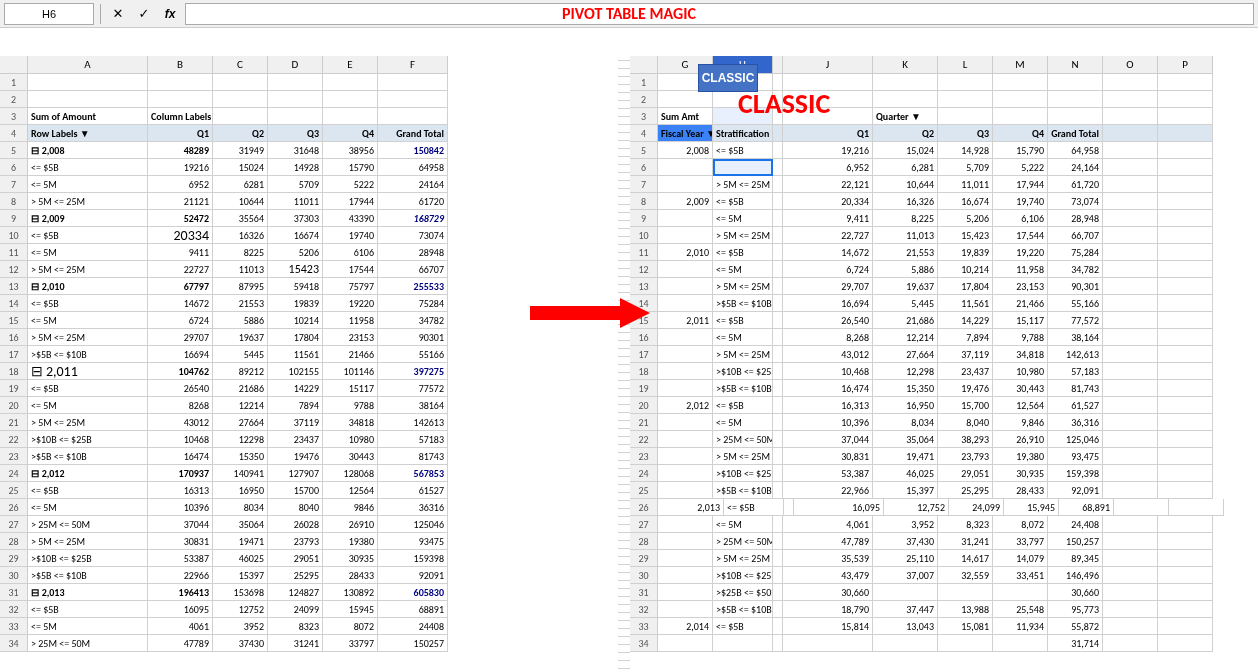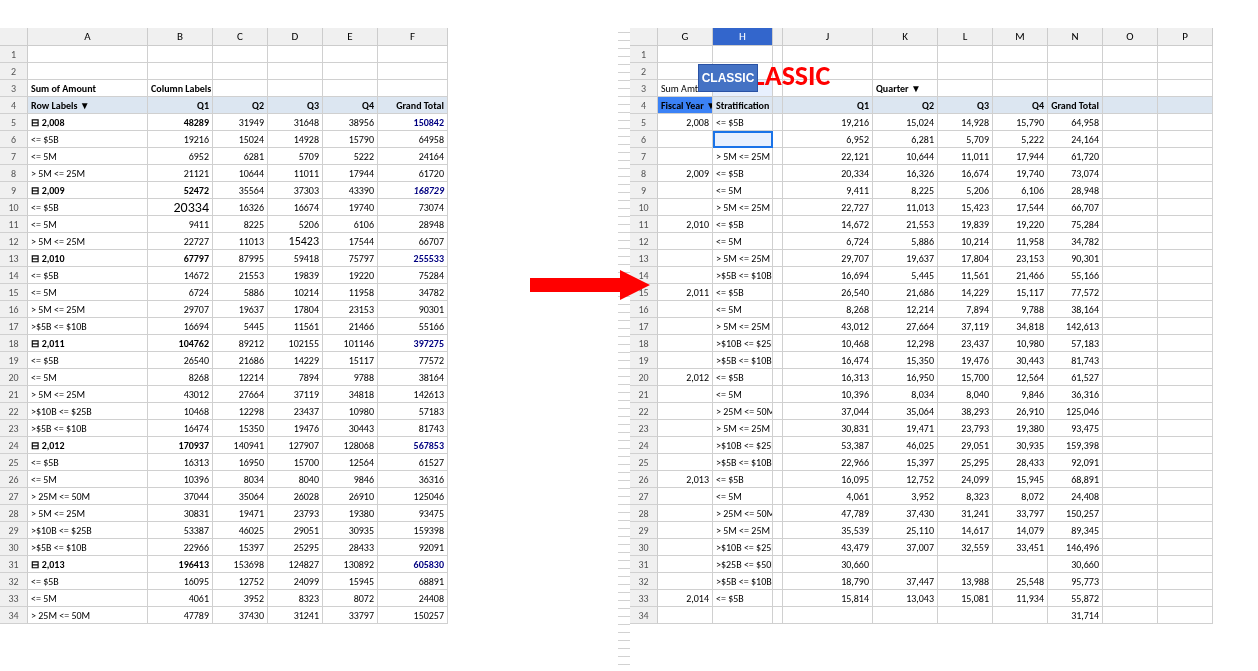--- a/index.html
+++ b/index.html
@@ -10,20 +10,31 @@
     .name-box { width: 90px; height: 22px; border: 1px solid #aaa; padding: 2px 4px; font-size: 11px; text-align: center; }
     .divider-v { width: 1px; height: 20px; background: #aaa; margin: 0 2px; }
     .formula-btn { width: 22px; height: 22px; border: 1px solid transparent; background: transparent; cursor: pointer; font-size: 13px; display: flex; align-items: center; justify-content: center; }
     .formula-bar { flex: 1; height: 22px; border: 1px solid #aaa; padding: 2px 4px; font-size: 11px; }
   </style>
 </head>
 <body>
 
 <div style="position:relative; width:1258px; height:671px; overflow:hidden; background:#fff;">
 
+  <div class="top-bar">
+    <input class="name-box" value="H6" readonly="" style="">
+    <div class="divider-v"></div>
+    <button class="formula-btn">✕</button>
+    <button class="formula-btn">✓</button>
+    <button class="formula-btn" style="font-style:italic; font-weight:bold; font-size:12px;">fx</button>
+    <input class="formula-bar" value="" style="">
+    <div style="position:absolute; left:0; right:0; text-align:center; pointer-events:none;">
+      <span style="font-size:16px; font-weight:bold; color:red;">PIVOT TABLE MAGIC</span>
+    </div>
+  </div>
 
   <div style="position:relative; top:28px; left:0; right:0; bottom:0; height:643px;">
 
 
     <div style="position:absolute; left:738px; top:30px; font-size:28px; font-weight:bold; color:red; z-index:10; pointer-events:none;">CLASSIC</div>
 
     <div style="position:absolute; left:530px; top:242px; z-index:10; pointer-events:none;">
       <svg width="120" height="30" viewBox="0 0 120 30">
         <polygon points="0,8 90,8 90,0 120,15 90,30 90,22 0,22" fill="red"></polygon>
       </svg>
@@ -193,21 +204,21 @@
             <div style="width: 28px; height: 17px; background: rgb(240, 240, 240); border-right: 1px solid rgb(204, 204, 204); border-bottom: 1px solid rgb(208, 208, 208); font-size: 10px; display: flex; align-items: center; justify-content: center; flex-shrink: 0; color: rgb(85, 85, 85);">17</div>
             <div style="width: 120px; height: 17px; border-right: 1px solid rgb(208, 208, 208); border-bottom: 1px solid rgb(208, 208, 208); padding: 0px 3px; font-size: 10px; display: flex; align-items: center; flex-shrink: 0; overflow: hidden; white-space: nowrap; box-sizing: border-box;">   &gt;$5B &lt;= $10B</div>
             <div style="width: 65px; height: 17px; border-right: 1px solid rgb(208, 208, 208); border-bottom: 1px solid rgb(208, 208, 208); padding: 0px 3px; font-size: 10px; display: flex; align-items: center; flex-shrink: 0; overflow: hidden; white-space: nowrap; box-sizing: border-box; justify-content: flex-end;">16694</div>
             <div style="width: 55px; height: 17px; border-right: 1px solid rgb(208, 208, 208); border-bottom: 1px solid rgb(208, 208, 208); padding: 0px 3px; font-size: 10px; display: flex; align-items: center; flex-shrink: 0; overflow: hidden; white-space: nowrap; box-sizing: border-box; justify-content: flex-end;">5445</div>
             <div style="width: 55px; height: 17px; border-right: 1px solid rgb(208, 208, 208); border-bottom: 1px solid rgb(208, 208, 208); padding: 0px 3px; font-size: 10px; display: flex; align-items: center; flex-shrink: 0; overflow: hidden; white-space: nowrap; box-sizing: border-box; justify-content: flex-end;">11561</div>
             <div style="width: 55px; height: 17px; border-right: 1px solid rgb(208, 208, 208); border-bottom: 1px solid rgb(208, 208, 208); padding: 0px 3px; font-size: 10px; display: flex; align-items: center; flex-shrink: 0; overflow: hidden; white-space: nowrap; box-sizing: border-box; justify-content: flex-end;">21466</div>
             <div style="width: 70px; height: 17px; border-right: 1px solid rgb(208, 208, 208); border-bottom: 1px solid rgb(208, 208, 208); padding: 0px 3px; font-size: 10px; display: flex; align-items: center; flex-shrink: 0; overflow: hidden; white-space: nowrap; box-sizing: border-box; justify-content: flex-end;">55166</div>
           </div>
           <div style="display: flex; height: 17px;">
             <div style="width: 28px; height: 17px; background: rgb(240, 240, 240); border-right: 1px solid rgb(204, 204, 204); border-bottom: 1px solid rgb(208, 208, 208); font-size: 10px; display: flex; align-items: center; justify-content: center; flex-shrink: 0; color: rgb(85, 85, 85);">18</div>
-            <div style="width: 120px; height: 17px; border-right: 1px solid rgb(208, 208, 208); border-bottom: 1px solid rgb(208, 208, 208); padding: 0px 3px; font-size: 10px; display: flex; align-items: center; flex-shrink: 0; overflow: hidden; white-space: nowrap; box-sizing: border-box; font-weight: bold;">⊟  2,011</div>
+            <div style="width: 120px; height: 17px; border-right: 1px solid rgb(208, 208, 208); border-bottom: 1px solid rgb(208, 208, 208); padding: 0px 3px; font-size: 14px; display: flex; align-items: center; flex-shrink: 0; overflow: hidden; white-space: nowrap; box-sizing: border-box; font-weight: normal;">⊟  2,011</div>
             <div style="width: 65px; height: 17px; border-right: 1px solid rgb(208, 208, 208); border-bottom: 1px solid rgb(208, 208, 208); padding: 0px 3px; font-size: 10px; display: flex; align-items: center; flex-shrink: 0; overflow: hidden; white-space: nowrap; box-sizing: border-box; justify-content: flex-end; font-weight: bold;">104762</div>
             <div style="width: 55px; height: 17px; border-right: 1px solid rgb(208, 208, 208); border-bottom: 1px solid rgb(208, 208, 208); padding: 0px 3px; font-size: 10px; display: flex; align-items: center; flex-shrink: 0; overflow: hidden; white-space: nowrap; box-sizing: border-box; justify-content: flex-end;">89212</div>
             <div style="width: 55px; height: 17px; border-right: 1px solid rgb(208, 208, 208); border-bottom: 1px solid rgb(208, 208, 208); padding: 0px 3px; font-size: 10px; display: flex; align-items: center; flex-shrink: 0; overflow: hidden; white-space: nowrap; box-sizing: border-box; justify-content: flex-end;">102155</div>
             <div style="width: 55px; height: 17px; border-right: 1px solid rgb(208, 208, 208); border-bottom: 1px solid rgb(208, 208, 208); padding: 0px 3px; font-size: 10px; display: flex; align-items: center; flex-shrink: 0; overflow: hidden; white-space: nowrap; box-sizing: border-box; justify-content: flex-end;">101146</div>
             <div style="width: 70px; height: 17px; border-right: 1px solid rgb(208, 208, 208); border-bottom: 1px solid rgb(208, 208, 208); padding: 0px 3px; font-size: 10px; display: flex; align-items: center; flex-shrink: 0; overflow: hidden; white-space: nowrap; box-sizing: border-box; justify-content: flex-end; font-weight: bold; color: navy;">397275</div>
           </div>
           <div style="display: flex; height: 17px;">
             <div style="width: 28px; height: 17px; background: rgb(240, 240, 240); border-right: 1px solid rgb(204, 204, 204); border-bottom: 1px solid rgb(208, 208, 208); font-size: 10px; display: flex; align-items: center; justify-content: center; flex-shrink: 0; color: rgb(85, 85, 85);">19</div>
             <div style="width: 120px; height: 17px; border-right: 1px solid rgb(208, 208, 208); border-bottom: 1px solid rgb(208, 208, 208); padding: 0px 3px; font-size: 10px; display: flex; align-items: center; flex-shrink: 0; overflow: hidden; white-space: nowrap; box-sizing: border-box;">   &lt;= $5B</div>
             <div style="width: 65px; height: 17px; border-right: 1px solid rgb(208, 208, 208); border-bottom: 1px solid rgb(208, 208, 208); padding: 0px 3px; font-size: 10px; display: flex; align-items: center; flex-shrink: 0; overflow: hidden; white-space: nowrap; box-sizing: border-box; justify-content: flex-end;">26540</div>
@@ -391,21 +402,21 @@
             <div style="width: 90px; height: 17px; border-right: 1px solid rgb(208, 208, 208); border-bottom: 1px solid rgb(208, 208, 208); padding: 0px 3px; font-size: 10px; display: flex; align-items: center; flex-shrink: 0; overflow: hidden; white-space: nowrap; box-sizing: border-box;"></div>
             <div style="width: 65px; height: 17px; border-right: 1px solid rgb(208, 208, 208); border-bottom: 1px solid rgb(208, 208, 208); padding: 0px 3px; font-size: 10px; display: flex; align-items: center; flex-shrink: 0; overflow: hidden; white-space: nowrap; box-sizing: border-box;"></div>
             <div style="width: 55px; height: 17px; border-right: 1px solid rgb(208, 208, 208); border-bottom: 1px solid rgb(208, 208, 208); padding: 0px 3px; font-size: 10px; display: flex; align-items: center; flex-shrink: 0; overflow: hidden; white-space: nowrap; box-sizing: border-box;"></div>
             <div style="width: 55px; height: 17px; border-right: 1px solid rgb(208, 208, 208); border-bottom: 1px solid rgb(208, 208, 208); padding: 0px 3px; font-size: 10px; display: flex; align-items: center; flex-shrink: 0; overflow: hidden; white-space: nowrap; box-sizing: border-box;"></div>
             <div style="width: 55px; height: 17px; border-right: 1px solid rgb(208, 208, 208); border-bottom: 1px solid rgb(208, 208, 208); padding: 0px 3px; font-size: 10px; display: flex; align-items: center; flex-shrink: 0; overflow: hidden; white-space: nowrap; box-sizing: border-box;"></div>
             <div style="width: 55px; height: 17px; border-right: 1px solid rgb(208, 208, 208); border-bottom: 1px solid rgb(208, 208, 208); padding: 0px 3px; font-size: 10px; display: flex; align-items: center; flex-shrink: 0; overflow: hidden; white-space: nowrap; box-sizing: border-box;"></div>
             <div style="width: 55px; height: 17px; border-right: 1px solid rgb(208, 208, 208); border-bottom: 1px solid rgb(208, 208, 208); padding: 0px 3px; font-size: 10px; display: flex; align-items: center; flex-shrink: 0; overflow: hidden; white-space: nowrap; box-sizing: border-box;"></div>
           </div>
           <div style="display: flex; height: 17px;">
             <div style="width: 28px; height: 17px; background: rgb(240, 240, 240); border-right: 1px solid rgb(204, 204, 204); border-bottom: 1px solid rgb(208, 208, 208); font-size: 10px; display: flex; align-items: center; justify-content: center; flex-shrink: 0; color: rgb(85, 85, 85);">3</div>
-            <div style="width: 55px; height: 17px; border-right: 1px solid rgb(208, 208, 208); border-bottom: 1px solid rgb(208, 208, 208); padding: 0px 3px; font-size: 10px; display: flex; align-items: center; flex-shrink: 0; overflow: hidden; white-space: nowrap; box-sizing: border-box; font-weight: normal;">Sum Amt</div>
+            <div style="width: 55px; height: 17px; border-right: 1px solid rgb(208, 208, 208); border-bottom: 1px solid rgb(208, 208, 208); padding: 0px 3px; font-size: 10px; display: flex; align-items: center; flex-shrink: 0; overflow: hidden; white-space: nowrap; box-sizing: border-box; font-weight: bold;">Sum Amt</div>
             <div style="width: 60px; height: 17px; border-right: 1px solid rgb(208, 208, 208); border-bottom: 1px solid rgb(208, 208, 208); padding: 0px 3px; font-size: 10px; display: flex; align-items: center; flex-shrink: 0; overflow: hidden; white-space: nowrap; box-sizing: border-box; background: rgb(232, 240, 254);"></div>
             <div style="width: 10px; height: 17px; border-right: 1px solid rgb(208, 208, 208); border-bottom: 1px solid rgb(208, 208, 208); padding: 0px 3px; font-size: 10px; display: flex; align-items: center; flex-shrink: 0; overflow: hidden; white-space: nowrap; box-sizing: border-box;"></div>
             <div style="width: 90px; height: 17px; border-right: 1px solid rgb(208, 208, 208); border-bottom: 1px solid rgb(208, 208, 208); padding: 0px 3px; font-size: 10px; display: flex; align-items: center; flex-shrink: 0; overflow: hidden; white-space: nowrap; box-sizing: border-box;"></div>
             <div style="width: 65px; height: 17px; border-right: 1px solid rgb(208, 208, 208); border-bottom: 1px solid rgb(208, 208, 208); padding: 0px 3px; font-size: 10px; display: flex; align-items: center; flex-shrink: 0; overflow: hidden; white-space: nowrap; box-sizing: border-box; font-weight: bold;">Quarter ▼</div>
             <div style="width: 55px; height: 17px; border-right: 1px solid rgb(208, 208, 208); border-bottom: 1px solid rgb(208, 208, 208); padding: 0px 3px; font-size: 10px; display: flex; align-items: center; flex-shrink: 0; overflow: hidden; white-space: nowrap; box-sizing: border-box;"></div>
             <div style="width: 55px; height: 17px; border-right: 1px solid rgb(208, 208, 208); border-bottom: 1px solid rgb(208, 208, 208); padding: 0px 3px; font-size: 10px; display: flex; align-items: center; flex-shrink: 0; overflow: hidden; white-space: nowrap; box-sizing: border-box;"></div>
             <div style="width: 55px; height: 17px; border-right: 1px solid rgb(208, 208, 208); border-bottom: 1px solid rgb(208, 208, 208); padding: 0px 3px; font-size: 10px; display: flex; align-items: center; flex-shrink: 0; overflow: hidden; white-space: nowrap; box-sizing: border-box;"></div>
             <div style="width: 55px; height: 17px; border-right: 1px solid rgb(208, 208, 208); border-bottom: 1px solid rgb(208, 208, 208); padding: 0px 3px; font-size: 10px; display: flex; align-items: center; flex-shrink: 0; overflow: hidden; white-space: nowrap; box-sizing: border-box;"></div>
             <div style="width: 55px; height: 17px; border-right: 1px solid rgb(208, 208, 208); border-bottom: 1px solid rgb(208, 208, 208); padding: 0px 3px; font-size: 10px; display: flex; align-items: center; flex-shrink: 0; overflow: hidden; white-space: nowrap; box-sizing: border-box;"></div>
           </div>
@@ -692,21 +703,21 @@
             <div style="width: 90px; height: 17px; border-right: 1px solid rgb(208, 208, 208); border-bottom: 1px solid rgb(208, 208, 208); padding: 0px 3px; font-size: 10px; display: flex; align-items: center; flex-shrink: 0; overflow: hidden; white-space: nowrap; box-sizing: border-box; justify-content: flex-end;">22,966</div>
             <div style="width: 65px; height: 17px; border-right: 1px solid rgb(208, 208, 208); border-bottom: 1px solid rgb(208, 208, 208); padding: 0px 3px; font-size: 10px; display: flex; align-items: center; flex-shrink: 0; overflow: hidden; white-space: nowrap; box-sizing: border-box; justify-content: flex-end;">15,397</div>
             <div style="width: 55px; height: 17px; border-right: 1px solid rgb(208, 208, 208); border-bottom: 1px solid rgb(208, 208, 208); padding: 0px 3px; font-size: 10px; display: flex; align-items: center; flex-shrink: 0; overflow: hidden; white-space: nowrap; box-sizing: border-box; justify-content: flex-end;">25,295</div>
             <div style="width: 55px; height: 17px; border-right: 1px solid rgb(208, 208, 208); border-bottom: 1px solid rgb(208, 208, 208); padding: 0px 3px; font-size: 10px; display: flex; align-items: center; flex-shrink: 0; overflow: hidden; white-space: nowrap; box-sizing: border-box; justify-content: flex-end;">28,433</div>
             <div style="width: 55px; height: 17px; border-right: 1px solid rgb(208, 208, 208); border-bottom: 1px solid rgb(208, 208, 208); padding: 0px 3px; font-size: 10px; display: flex; align-items: center; flex-shrink: 0; overflow: hidden; white-space: nowrap; box-sizing: border-box; justify-content: flex-end;">92,091</div>
             <div style="width: 55px; height: 17px; border-right: 1px solid rgb(208, 208, 208); border-bottom: 1px solid rgb(208, 208, 208); padding: 0px 3px; font-size: 10px; display: flex; align-items: center; flex-shrink: 0; overflow: hidden; white-space: nowrap; box-sizing: border-box;"></div>
             <div style="width: 55px; height: 17px; border-right: 1px solid rgb(208, 208, 208); border-bottom: 1px solid rgb(208, 208, 208); padding: 0px 3px; font-size: 10px; display: flex; align-items: center; flex-shrink: 0; overflow: hidden; white-space: nowrap; box-sizing: border-box;"></div>
           </div>
           <div style="display: flex; height: 17px;">
             <div style="width: 28px; height: 17px; background: rgb(240, 240, 240); border-right: 1px solid rgb(204, 204, 204); border-bottom: 1px solid rgb(208, 208, 208); font-size: 10px; display: flex; align-items: center; justify-content: center; flex-shrink: 0; color: rgb(85, 85, 85);">26</div>
-            <div style="width: 55px; height: 17px; border-right: 1px solid rgb(208, 208, 208); border-bottom: 1px solid rgb(208, 208, 208); padding: 0px 3px; font-size: 10px; display: flex; align-items: center; flex-shrink: 0; overflow: hidden; white-space: nowrap; box-sizing: border-box; justify-content: flex-end;">2,013</div>
+            <div style="width: 66px; height: 17px; border-right: 1px solid rgb(208, 208, 208); border-bottom: 1px solid rgb(208, 208, 208); padding: 0px 3px; font-size: 10px; display: flex; align-items: center; flex-shrink: 0; overflow: hidden; white-space: nowrap; box-sizing: border-box; justify-content: flex-end;">2,013</div>
             <div style="width: 60px; height: 17px; border-right: 1px solid rgb(208, 208, 208); border-bottom: 1px solid rgb(208, 208, 208); padding: 0px 3px; font-size: 10px; display: flex; align-items: center; flex-shrink: 0; overflow: hidden; white-space: nowrap; box-sizing: border-box;">&lt;= $5B</div>
             <div style="width: 10px; height: 17px; border-right: 1px solid rgb(208, 208, 208); border-bottom: 1px solid rgb(208, 208, 208); padding: 0px 3px; font-size: 10px; display: flex; align-items: center; flex-shrink: 0; overflow: hidden; white-space: nowrap; box-sizing: border-box;"></div>
             <div style="width: 90px; height: 17px; border-right: 1px solid rgb(208, 208, 208); border-bottom: 1px solid rgb(208, 208, 208); padding: 0px 3px; font-size: 10px; display: flex; align-items: center; flex-shrink: 0; overflow: hidden; white-space: nowrap; box-sizing: border-box; justify-content: flex-end;">16,095</div>
             <div style="width: 65px; height: 17px; border-right: 1px solid rgb(208, 208, 208); border-bottom: 1px solid rgb(208, 208, 208); padding: 0px 3px; font-size: 10px; display: flex; align-items: center; flex-shrink: 0; overflow: hidden; white-space: nowrap; box-sizing: border-box; justify-content: flex-end;">12,752</div>
             <div style="width: 55px; height: 17px; border-right: 1px solid rgb(208, 208, 208); border-bottom: 1px solid rgb(208, 208, 208); padding: 0px 3px; font-size: 10px; display: flex; align-items: center; flex-shrink: 0; overflow: hidden; white-space: nowrap; box-sizing: border-box; justify-content: flex-end;">24,099</div>
             <div style="width: 55px; height: 17px; border-right: 1px solid rgb(208, 208, 208); border-bottom: 1px solid rgb(208, 208, 208); padding: 0px 3px; font-size: 10px; display: flex; align-items: center; flex-shrink: 0; overflow: hidden; white-space: nowrap; box-sizing: border-box; justify-content: flex-end;">15,945</div>
             <div style="width: 55px; height: 17px; border-right: 1px solid rgb(208, 208, 208); border-bottom: 1px solid rgb(208, 208, 208); padding: 0px 3px; font-size: 10px; display: flex; align-items: center; flex-shrink: 0; overflow: hidden; white-space: nowrap; box-sizing: border-box; justify-content: flex-end;">68,891</div>
             <div style="width: 55px; height: 17px; border-right: 1px solid rgb(208, 208, 208); border-bottom: 1px solid rgb(208, 208, 208); padding: 0px 3px; font-size: 10px; display: flex; align-items: center; flex-shrink: 0; overflow: hidden; white-space: nowrap; box-sizing: border-box;"></div>
             <div style="width: 55px; height: 17px; border-right: 1px solid rgb(208, 208, 208); border-bottom: 1px solid rgb(208, 208, 208); padding: 0px 3px; font-size: 10px; display: flex; align-items: center; flex-shrink: 0; overflow: hidden; white-space: nowrap; box-sizing: border-box;"></div>
           </div>

